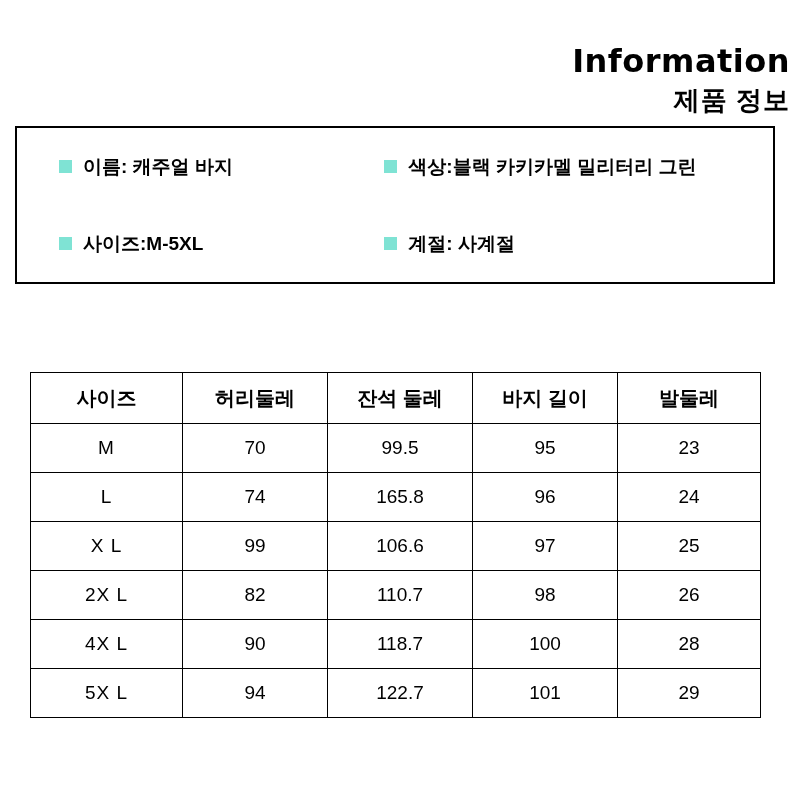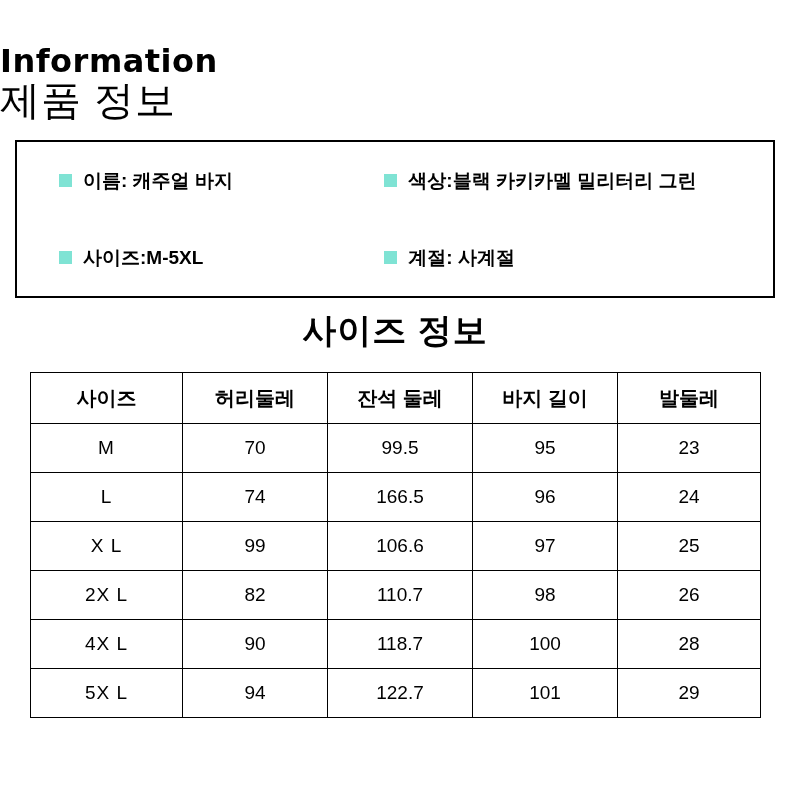--- a/index.html
+++ b/index.html
@@ -16,43 +16,43 @@
   }
   .page {
     width: 790px;
     height: 790px;
     position: relative;
     box-sizing: border-box;
   }
 
   
   .info-heading {
-    text-align: left;
+    text-align: right;
     font-weight: bold;
     letter-spacing: 0.5px;
   }
   .info-heading-en {
     font-size: 32px;
     line-height: 38px;
     padding-top: 42px;
     font-family: "DejaVu Sans", sans-serif;
     font-weight: bold;
   }
   .info-heading-kr {
-    font-size: 40px;
+    font-size: 26px;
     line-height: 40px;
-    font-weight: normal;
+    font-weight: bold;
     letter-spacing: 1px;
   }
 
   
   .info-box {
     position: absolute;
     left: 15px;
-    top: 140px;
+    top: 126px;
     width: 760px;
     height: 158px;
     border: 2px solid #000000;
     box-sizing: border-box;
   }
   .info-grid {
     position: absolute;
     left: 0;
     top: 0;
     width: 100%;
@@ -160,21 +160,20 @@
         <span class="bullet"></span>
         <span class="info-text">사이즈:M-5XL</span>
       </div>
       <div class="info-item col2">
         <span class="bullet"></span>
         <span class="info-text">계절: 사계절</span>
       </div>
     </div>
   </div>
 
-  <div class="size-heading">사이즈 정보</div>
 
   <div class="size-table-wrap">
     <table class="size-table">
       <colgroup>
         <col class="c0">
           <col class="c1">
           <col class="c2">
           <col class="c3">
           <col class="c4">
       </colgroup>
@@ -191,21 +190,21 @@
         <tr>
           <td class="size-label">M</td>
           <td>70</td>
           <td>99.5</td>
           <td>95</td>
           <td>23</td>
         </tr>
         <tr>
           <td class="size-label">L</td>
           <td>74</td>
-          <td>166.5</td>
+          <td>165.8</td>
           <td>96</td>
           <td>24</td>
         </tr>
         <tr>
           <td class="size-label">X L</td>
           <td>99</td>
           <td>106.6</td>
           <td>97</td>
           <td>25</td>
         </tr>

